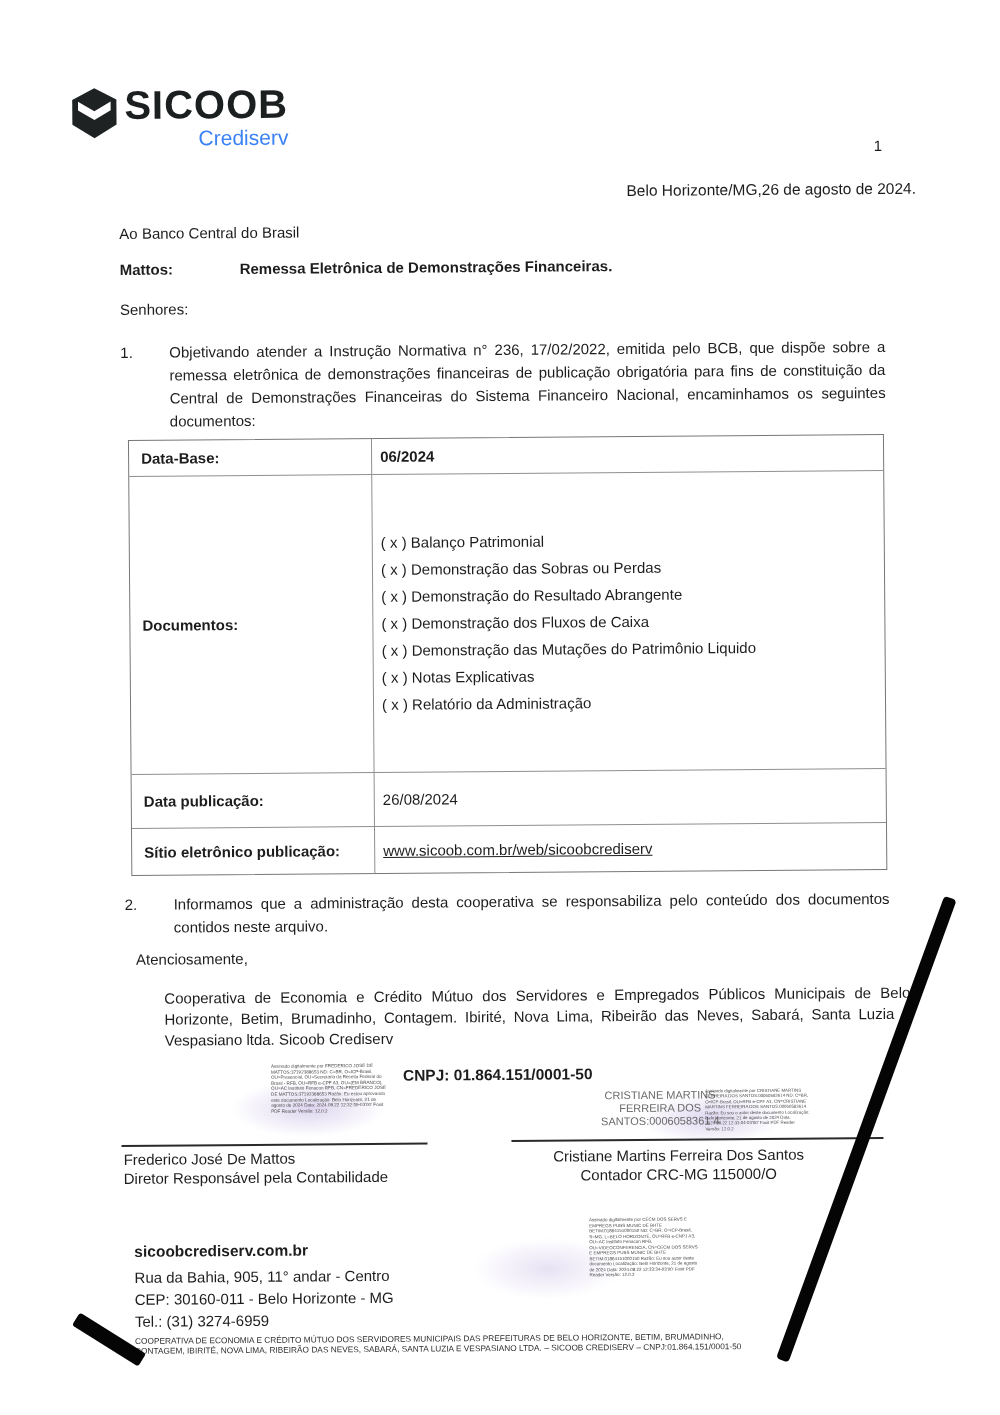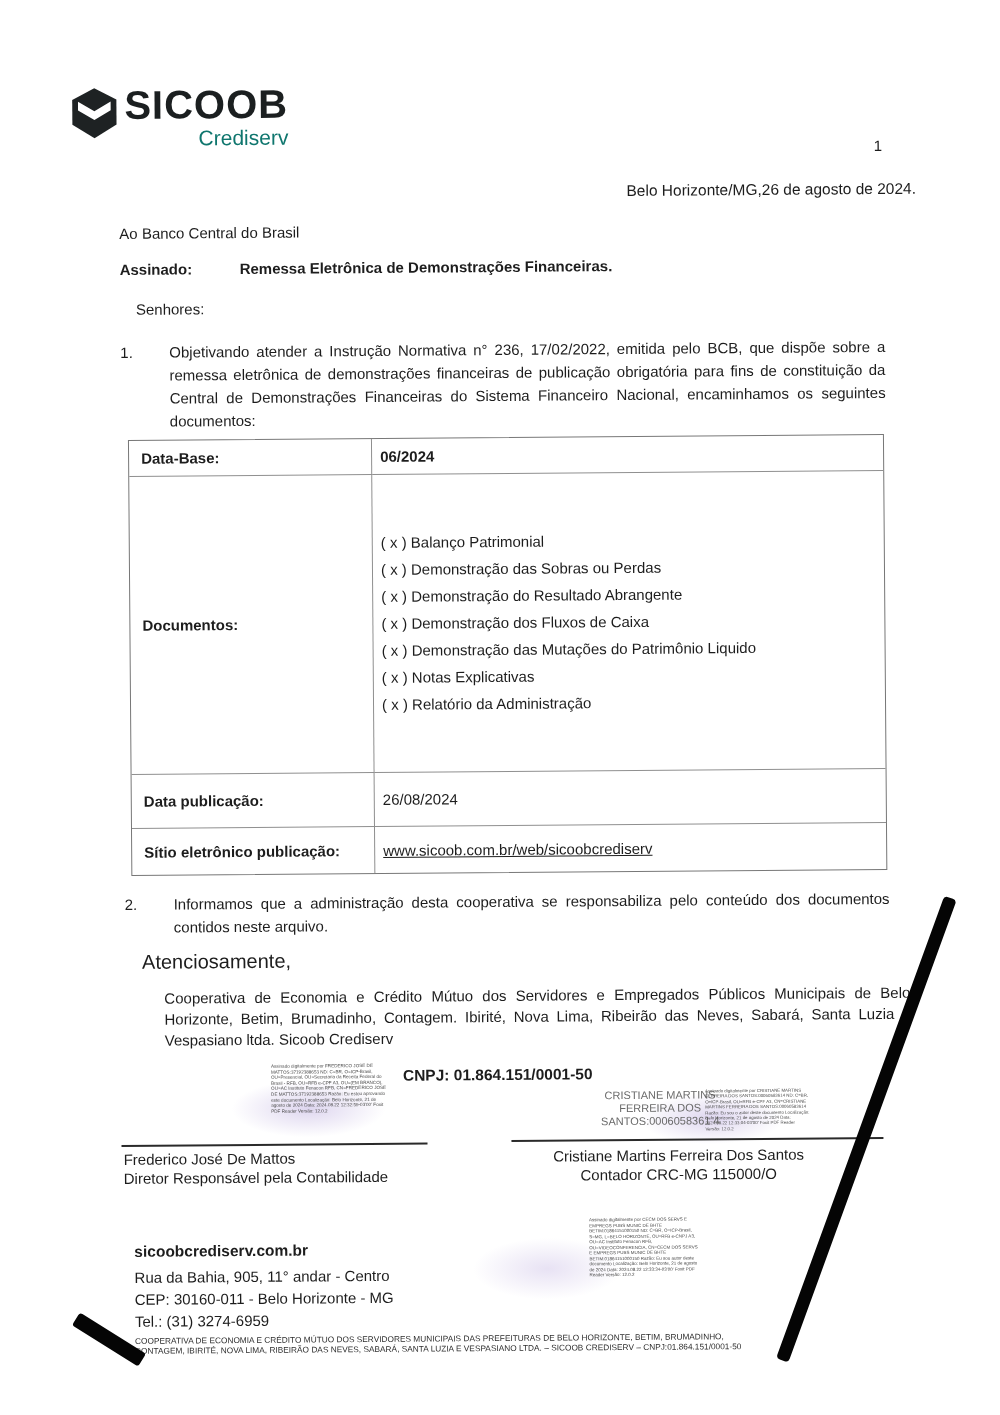--- a/index.html
+++ b/index.html
@@ -10,29 +10,29 @@
   .scan{position:absolute;inset:0;transform:rotate(-0.45deg);transform-origin:500px 700px;}
   .abs{position:absolute;}
   .b{font-weight:bold;}
   .txt{font-size:15px;line-height:23px;}
   .justify{text-align:justify;}
 
   
   .logo{left:75px;top:82px;display:flex;align-items:flex-start;gap:6px;}
   .logo-txt{display:flex;flex-direction:column;align-items:flex-end;}
   .brand{font-size:40px;font-weight:bold;color:#1b1f20;letter-spacing:1px;line-height:40px;}
-  .subbrand{font-size:21px;color:#0f766e;line-height:24px;margin-top:2px;}
+  .subbrand{font-size:21px;color:#3b82f6;line-height:24px;margin-top:2px;}
 
   .pagenum{left:878px;top:140px;font-size:15px;}
   .dateline{right:80px;top:183px;font-size:15.5px;}
   .recipient{left:123px;top:222px;font-size:15px;}
   .subjectrow{left:123px;top:258px;font-size:15px;display:flex;}
   .subjectrow .lbl{width:120px;font-weight:bold;}
   .subjectrow .val{font-weight:bold;}
-  .salutation{left:123px;top:298px;font-size:15px;margin-left:16px;}
+  .salutation{left:123px;top:298px;font-size:15px;}
 
   .paranum{left:123px;font-size:15px;}
   .paratext{left:172px;width:716px;}
 
   
   .dtable{
     left:130px;top:437px;width:756px;
     display:grid;grid-template-columns:243px 1fr;grid-template-rows:36px 298px 54px 46px;
     border:1.5px solid #777;box-sizing:border-box;
   }
@@ -40,21 +40,21 @@
     display:flex;flex-direction:column;justify-content:center;
     padding-left:12px;box-sizing:border-box;font-size:15px;
     border-bottom:1px solid #8f8f8f;
   }
   .cell.lblcol{border-right:1px solid #8f8f8f;font-weight:bold;}
   .cell.valcol{padding-left:8px;}
   .cell.lastrow{border-bottom:none;}
   .doc-item{line-height:27px;}
   .link{text-decoration:underline;color:#1d1d1d;cursor:pointer;}
 
-  .closing{left:140px;top:948px;font-size:20px;}
+  .closing{left:134px;top:948px;font-size:15px;}
   .coop{left:162px;top:985px;width:746px;font-size:15px;line-height:21px;text-align:justify;}
 
   
   .stamp-big{color:#696969;text-align:center;}
   .stamp-small{color:#4a4a4a;word-break:break-word;}
   .fred-big{left:148px;top:1060px;width:118px;font-size:15px;line-height:18px;}
   .fred-small{left:268px;top:1062px;width:120px;font-size:4.6px;line-height:5.6px;}
   .cnpj{left:400px;top:1066px;font-size:15.5px;font-weight:bold;}
   .cris-big{left:592px;top:1090px;width:130px;font-size:11px;line-height:13px;}
   .cris-small{left:702px;top:1090px;width:105px;font-size:4.4px;line-height:5.4px;}
@@ -98,21 +98,21 @@
         <span class="brand">SICOOB</span>
         <span class="subbrand">Crediserv</span>
       </span>
     </div>
 
     <div class="abs pagenum">1</div>
     <div class="abs dateline">Belo Horizonte/MG,26 de agosto de 2024.</div>
 
     <div class="abs recipient">Ao Banco Central do Brasil</div>
     <div class="abs subjectrow">
-      <span class="lbl">Assinado:</span>
+      <span class="lbl">Mattos:</span>
       <span class="val">Remessa Eletrônica de Demonstrações Financeiras.</span>
     </div>
     <div class="abs salutation">Senhores:</div>
 
     <div class="abs paranum txt" style="top:338px;">1.</div>
     <div class="abs paratext txt justify" style="top:338px;">Objetivando atender a Instrução Normativa n° 236, 17/02/2022, emitida pelo BCB, que dispõe sobre a remessa eletrônica de demonstrações financeiras de publicação obrigatória para fins de constituição da Central de Demonstrações Financeiras do Sistema Financeiro Nacional, encaminhamos os seguintes documentos:</div>
 
     <div class="abs dtable">
       <div class="cell lblcol">Data-Base:</div>
       <div class="cell valcol b">06/2024</div>

